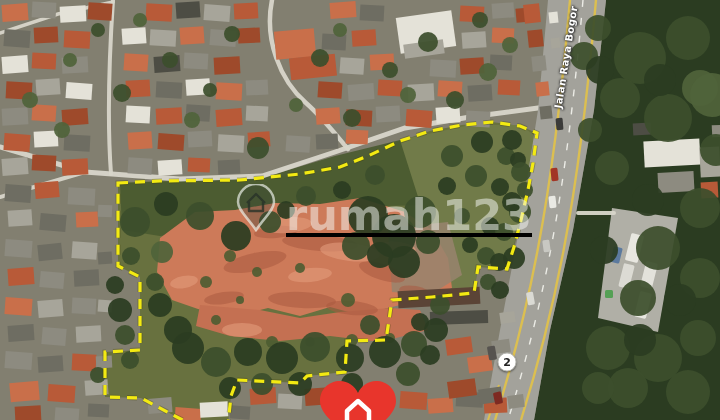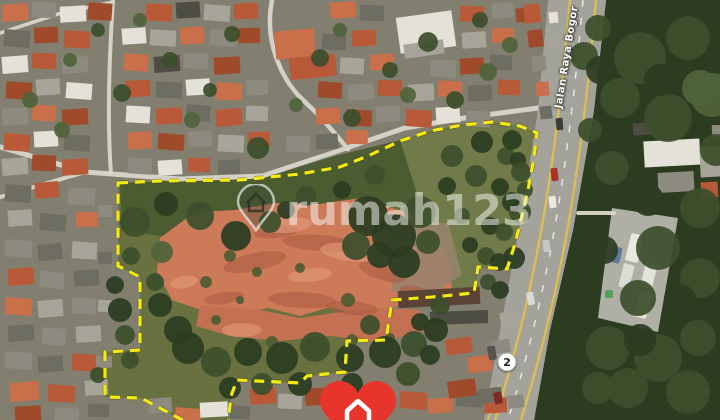--- a/index.html
+++ b/index.html
@@ -7,21 +7,21 @@
          font-family:"DejaVu Sans","Liberation Sans",sans-serif;}
   .stage svg{display:block;}
   #map-canvas{position:absolute;left:0;top:0;}
   .road-label{position:absolute;left:566px;top:57px;transform:translate(-50%,-50%) rotate(-81deg);
     white-space:nowrap;font-size:10px;font-weight:bold;color:#fff;letter-spacing:0.5px;
     text-shadow:0 0 2px #333,0 0 3px #2a2a2a,0 1px 2px #333;}
   .route-shield{position:absolute;left:507px;top:362px;transform:translate(-50%,-50%);
     width:17px;height:17px;border-radius:50%;background:#fff;border:1px solid #b9b9b3;
     box-shadow:0 1px 2px rgba(0,0,0,.45);display:flex;align-items:center;justify-content:center;}
   .route-shield span{font-size:11px;font-weight:bold;color:#222;line-height:1;}
-  .watermark{position:absolute;left:233px;top:184px;display:flex;align-items:flex-start;pointer-events:none;}
+  .watermark{position:absolute;left:233px;top:184px;display:flex;align-items:flex-end;pointer-events:none;text-decoration:underline;}
   .wm-text{font-size:43px;font-weight:bold;color:rgba(244,246,242,0.52);line-height:1;margin-left:7px;
     letter-spacing:0px;transform:translateY(5px);}
   .pin-wrap{position:absolute;left:318px;top:376px;width:80px;height:50px;}
 </style>
 </head>
 <body>
 
 <div class="stage">
 
   <svg id="map-canvas" width="720" height="420" viewBox="0 0 720 420">

